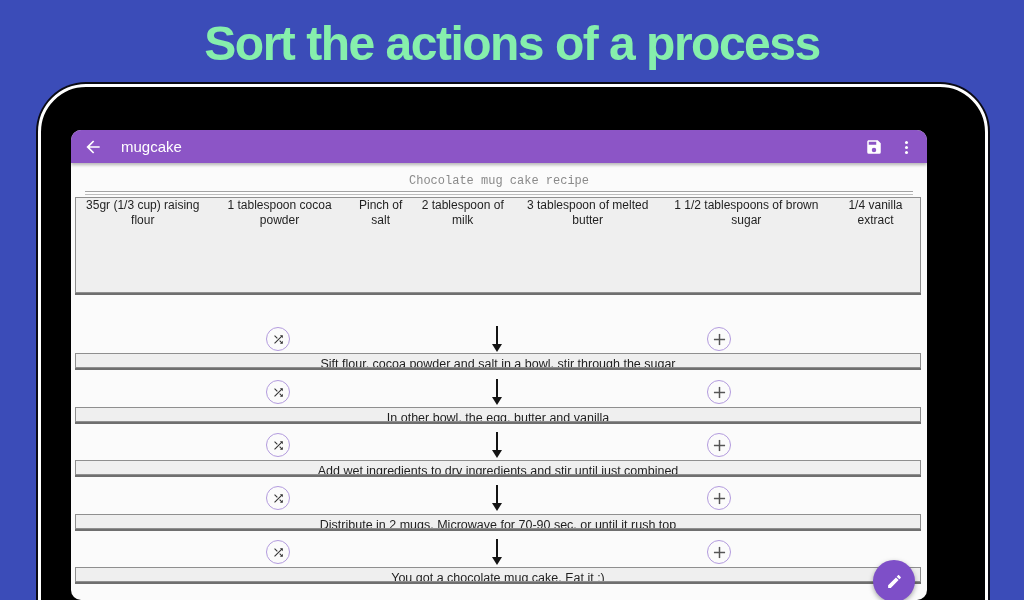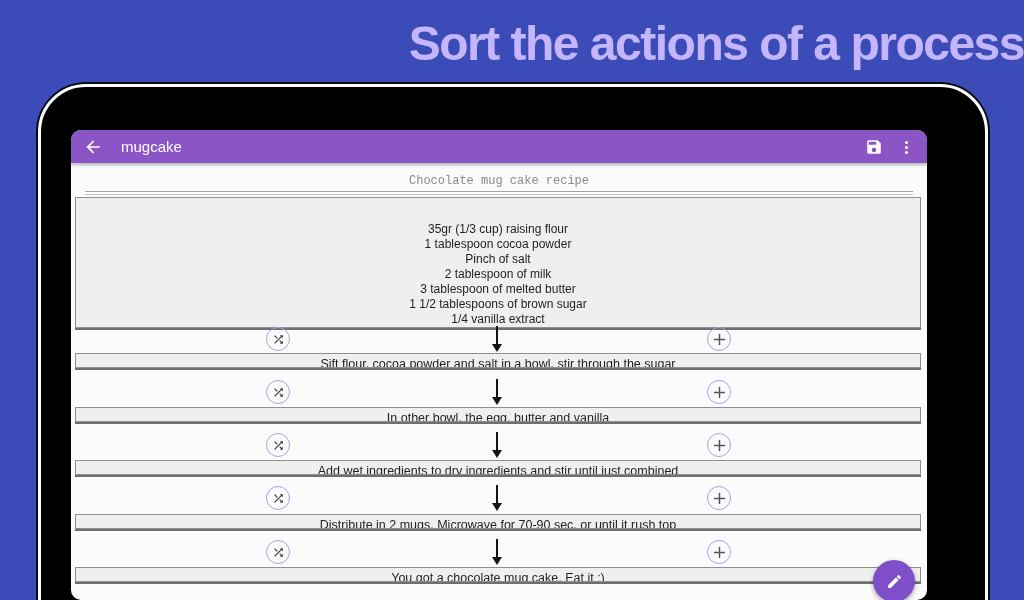--- a/index.html
+++ b/index.html
@@ -1,38 +1,38 @@
 <!DOCTYPE html>
 <html><head>
 <meta charset="utf-8">
 <style>
   html,body{margin:0;padding:0;}
   body{font-family:"Liberation Sans","DejaVu Sans",sans-serif;}
   .poster{position:relative;width:1024px;height:600px;background:#3B4CB8;overflow:hidden;}
   .poster-title{position:absolute;top:8px;left:0;width:100%;height:72px;line-height:72px;
-    text-align:right;color:#c4b5fd;font-size:48px;font-weight:bold;letter-spacing:-1.5px;}
+    text-align:center;color:#86efac;font-size:48px;font-weight:bold;letter-spacing:-1.5px;}
   
   .tablet{position:absolute;left:38px;top:84px;width:944px;height:560px;background:#000;
     border:3px solid #ffffff;border-radius:48px;box-shadow:0 0 0 2px #0a0a14;}
   
   .screen{position:absolute;left:71px;top:130px;width:856px;height:470px;background:#FBFBFB;overflow:hidden;border-radius:10px;}
   .appbar{position:absolute;left:0;top:0;width:856px;height:33px;background:#8C55C6;
     box-shadow:0 2px 3px rgba(0,0,0,.28);z-index:5;}
   .appbar .back{position:absolute;left:12px;top:7px;width:20px;height:20px;border:none;background:transparent;padding:0;cursor:pointer;}
   .appbar .bar-title{position:absolute;left:50px;top:0;height:33px;line-height:33px;color:#ffffff;font-size:15px;}
   .appbar .save{position:absolute;left:794px;top:8px;width:18px;height:18px;border:none;background:transparent;padding:0;cursor:pointer;}
   .appbar .overflow{position:absolute;left:826px;top:7px;width:18px;height:20px;border:none;background:transparent;padding:0;cursor:pointer;}
   .dot{display:block;width:3px;height:3px;border-radius:50%;background:#fff;margin:2px auto;}
   .recipe-title{position:absolute;left:0;top:43px;width:856px;height:16px;line-height:16px;
     text-align:center;color:#8A8A8A;font-size:12px;font-family:Liberation Mono, monospace;}
   .divider{position:absolute;left:14px;top:61px;width:828px;height:2px;
     border-top:1px solid #a3a3a3;border-bottom:1px solid #bdbdbd;background:#fdfdfd;}
   .card{position:absolute;left:4px;width:846px;background:#EFEFEF;border:1px solid #8F8F8F;
     box-sizing:border-box;box-shadow:0 2px 0 #6F6F6F;}
-  .ingredients{top:67px;height:131px;display:flex;flex-direction:column;justify-content:flex-end;}
+  .ingredients{top:67px;height:96px;display:flex;flex-direction:row;justify-content:space-between;}
   .ing-line{text-align:center;font-size:12px;line-height:15px;color:#1F1F1F;}
   .step-box{height:15px;line-height:20px;text-align:center;font-size:12.5px;color:#1F1F1F;
     white-space:nowrap;overflow:hidden;cursor:grab;}
   .icon-row{position:absolute;left:0;width:856px;height:26px;}
   .circle-btn{position:absolute;top:1px;width:24px;height:24px;border-radius:50%;
     border:1.5px solid #B39BDE;background:transparent;box-sizing:border-box;padding:0;cursor:pointer;
     display:flex;align-items:center;justify-content:center;}
   .circle-btn.swap{left:195px;}
   .circle-btn.add{left:636px;}
   .flow-arrow{position:absolute;left:419px;top:0;width:14px;height:26px;}

